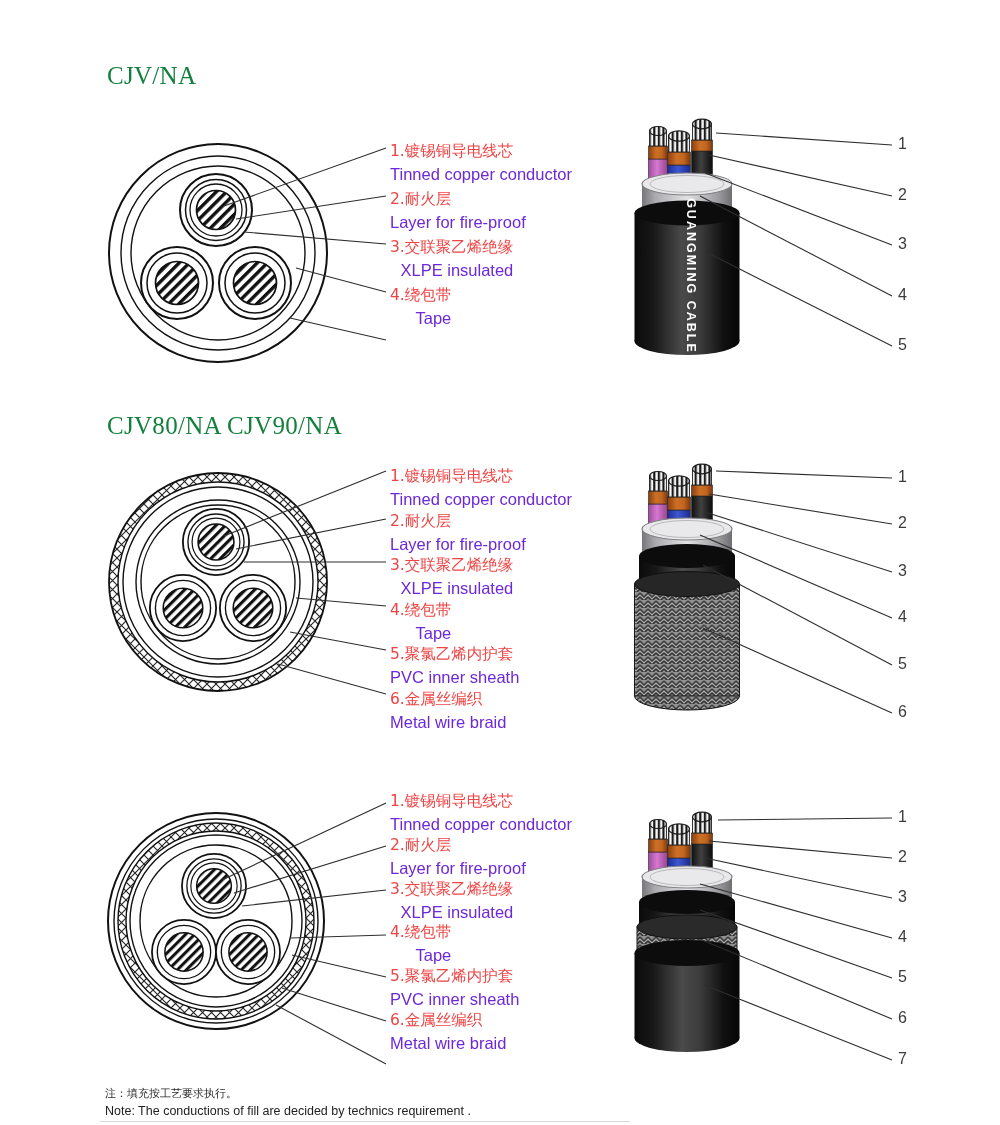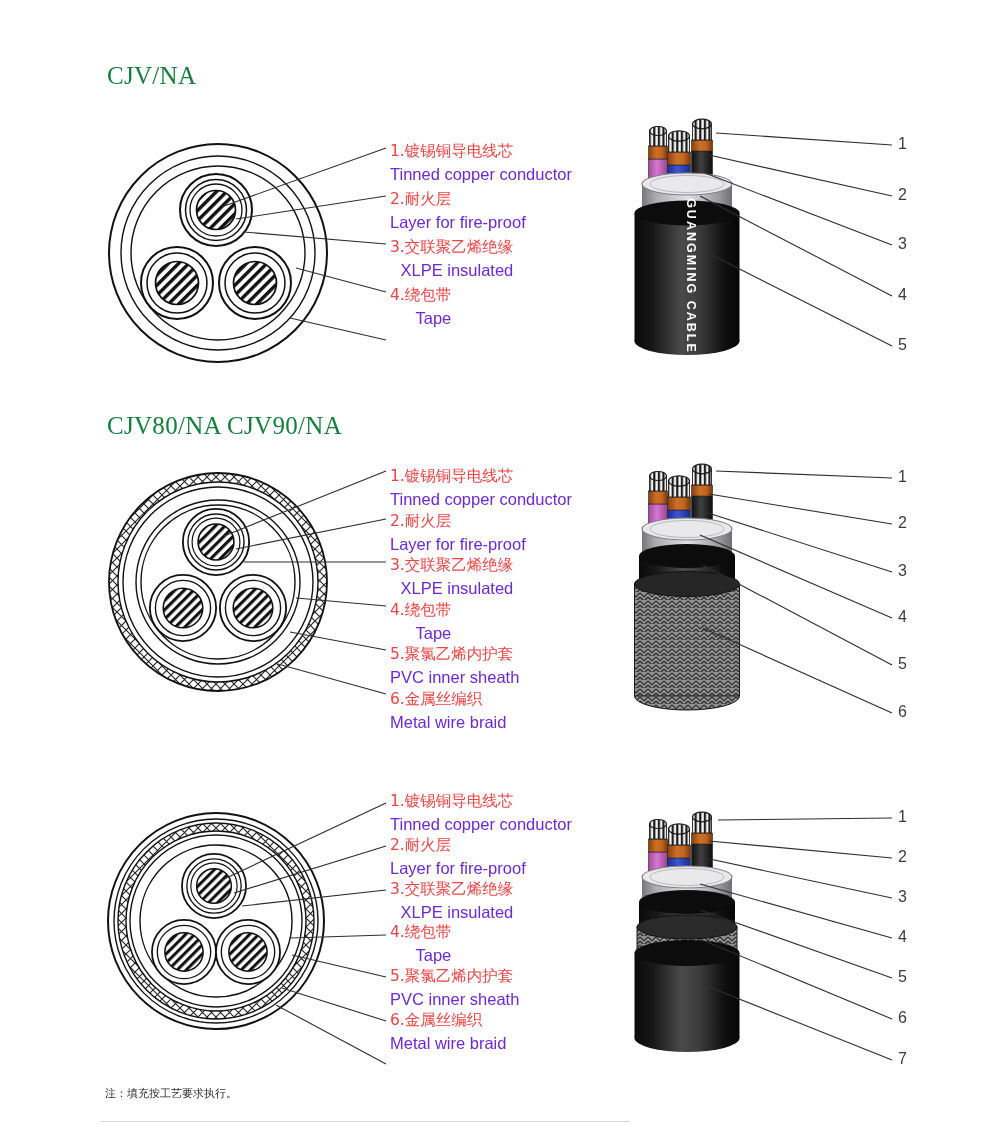--- a/index.html
+++ b/index.html
@@ -354,15 +354,16 @@
 
 <div class="num" style="top:808px">1</div>
 <div class="num" style="top:848px">2</div>
 <div class="num" style="top:888px">3</div>
 <div class="num" style="top:928px">4</div>
 <div class="num" style="top:968px">5</div>
 <div class="num" style="top:1009px">6</div>
 <div class="num" style="top:1050px">7</div>
 
 <div class="note-zh">注：填充按工艺要求执行。</div>
+<div class="note-en">Note: The conductions of fill are decided by technics requirement .</div>
 <div class="bottom-line"></div>
 
 </div>
 
 </body></html>

